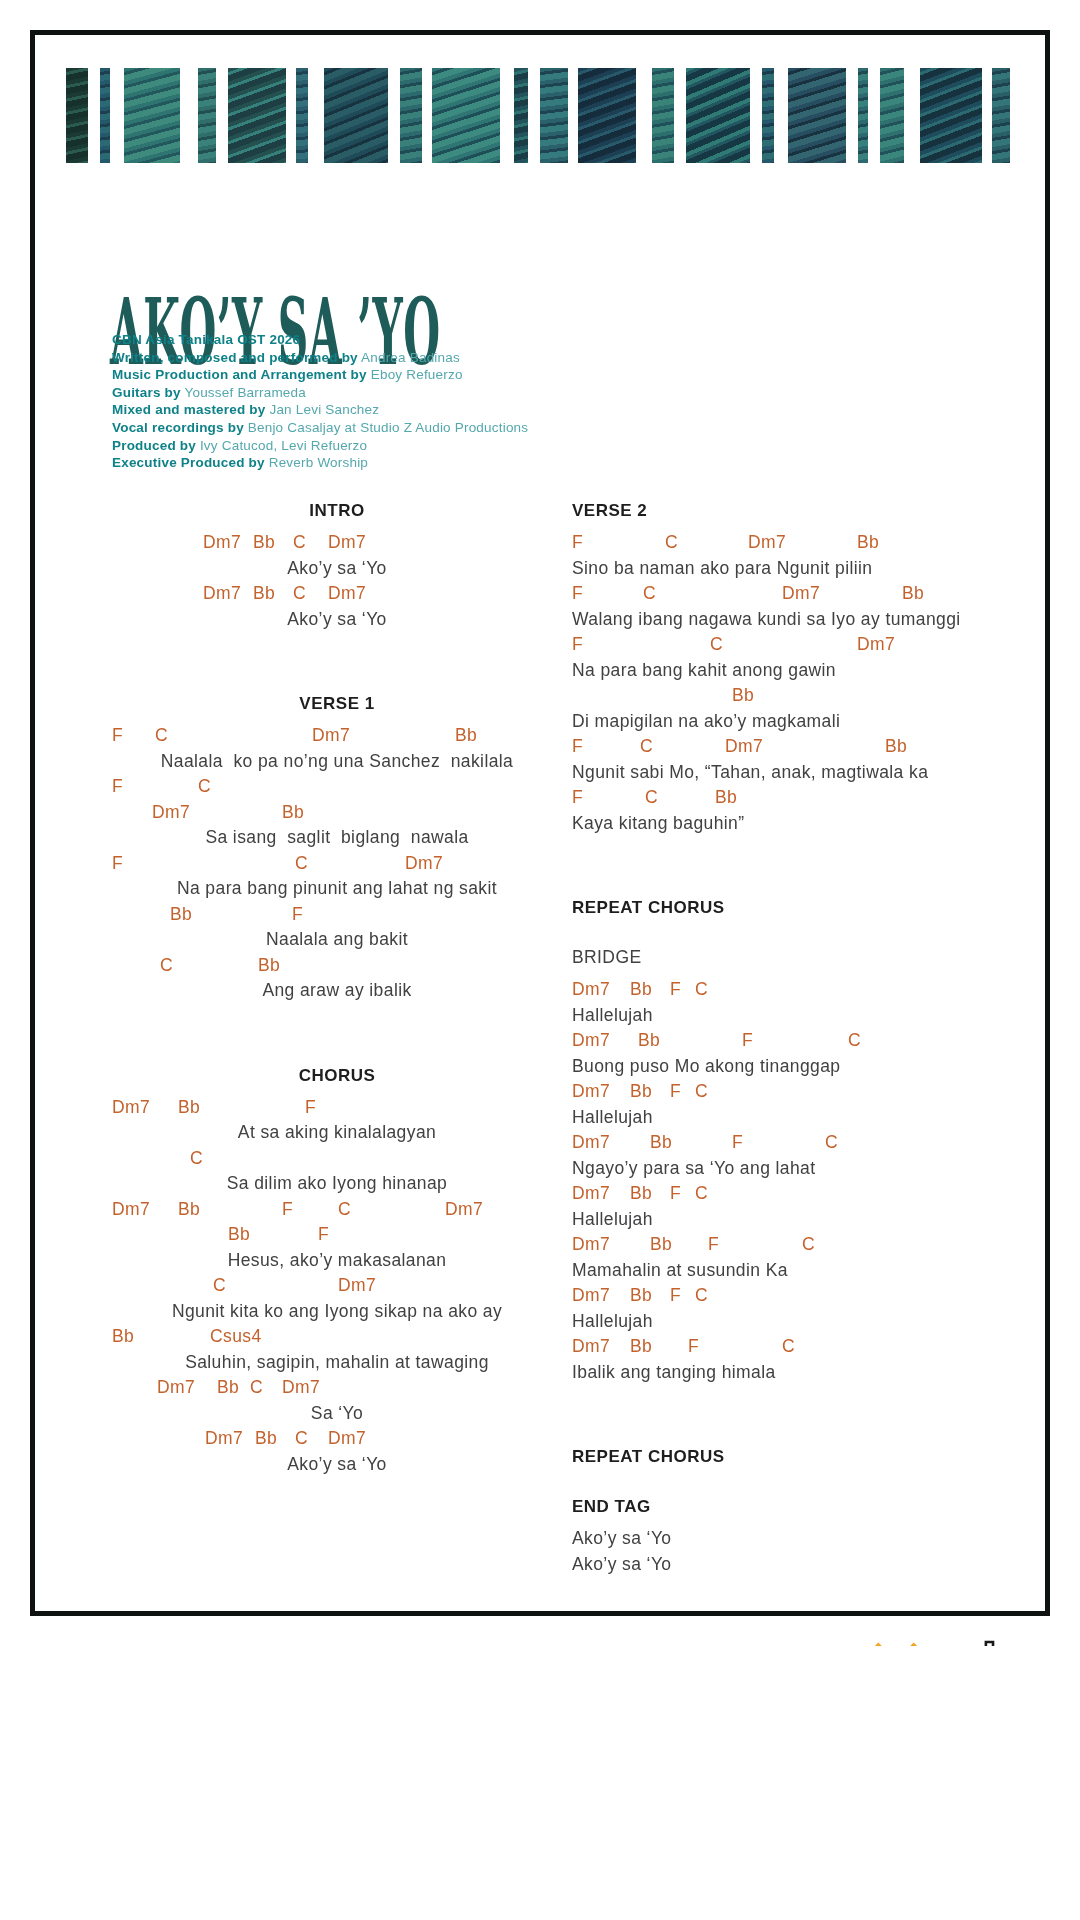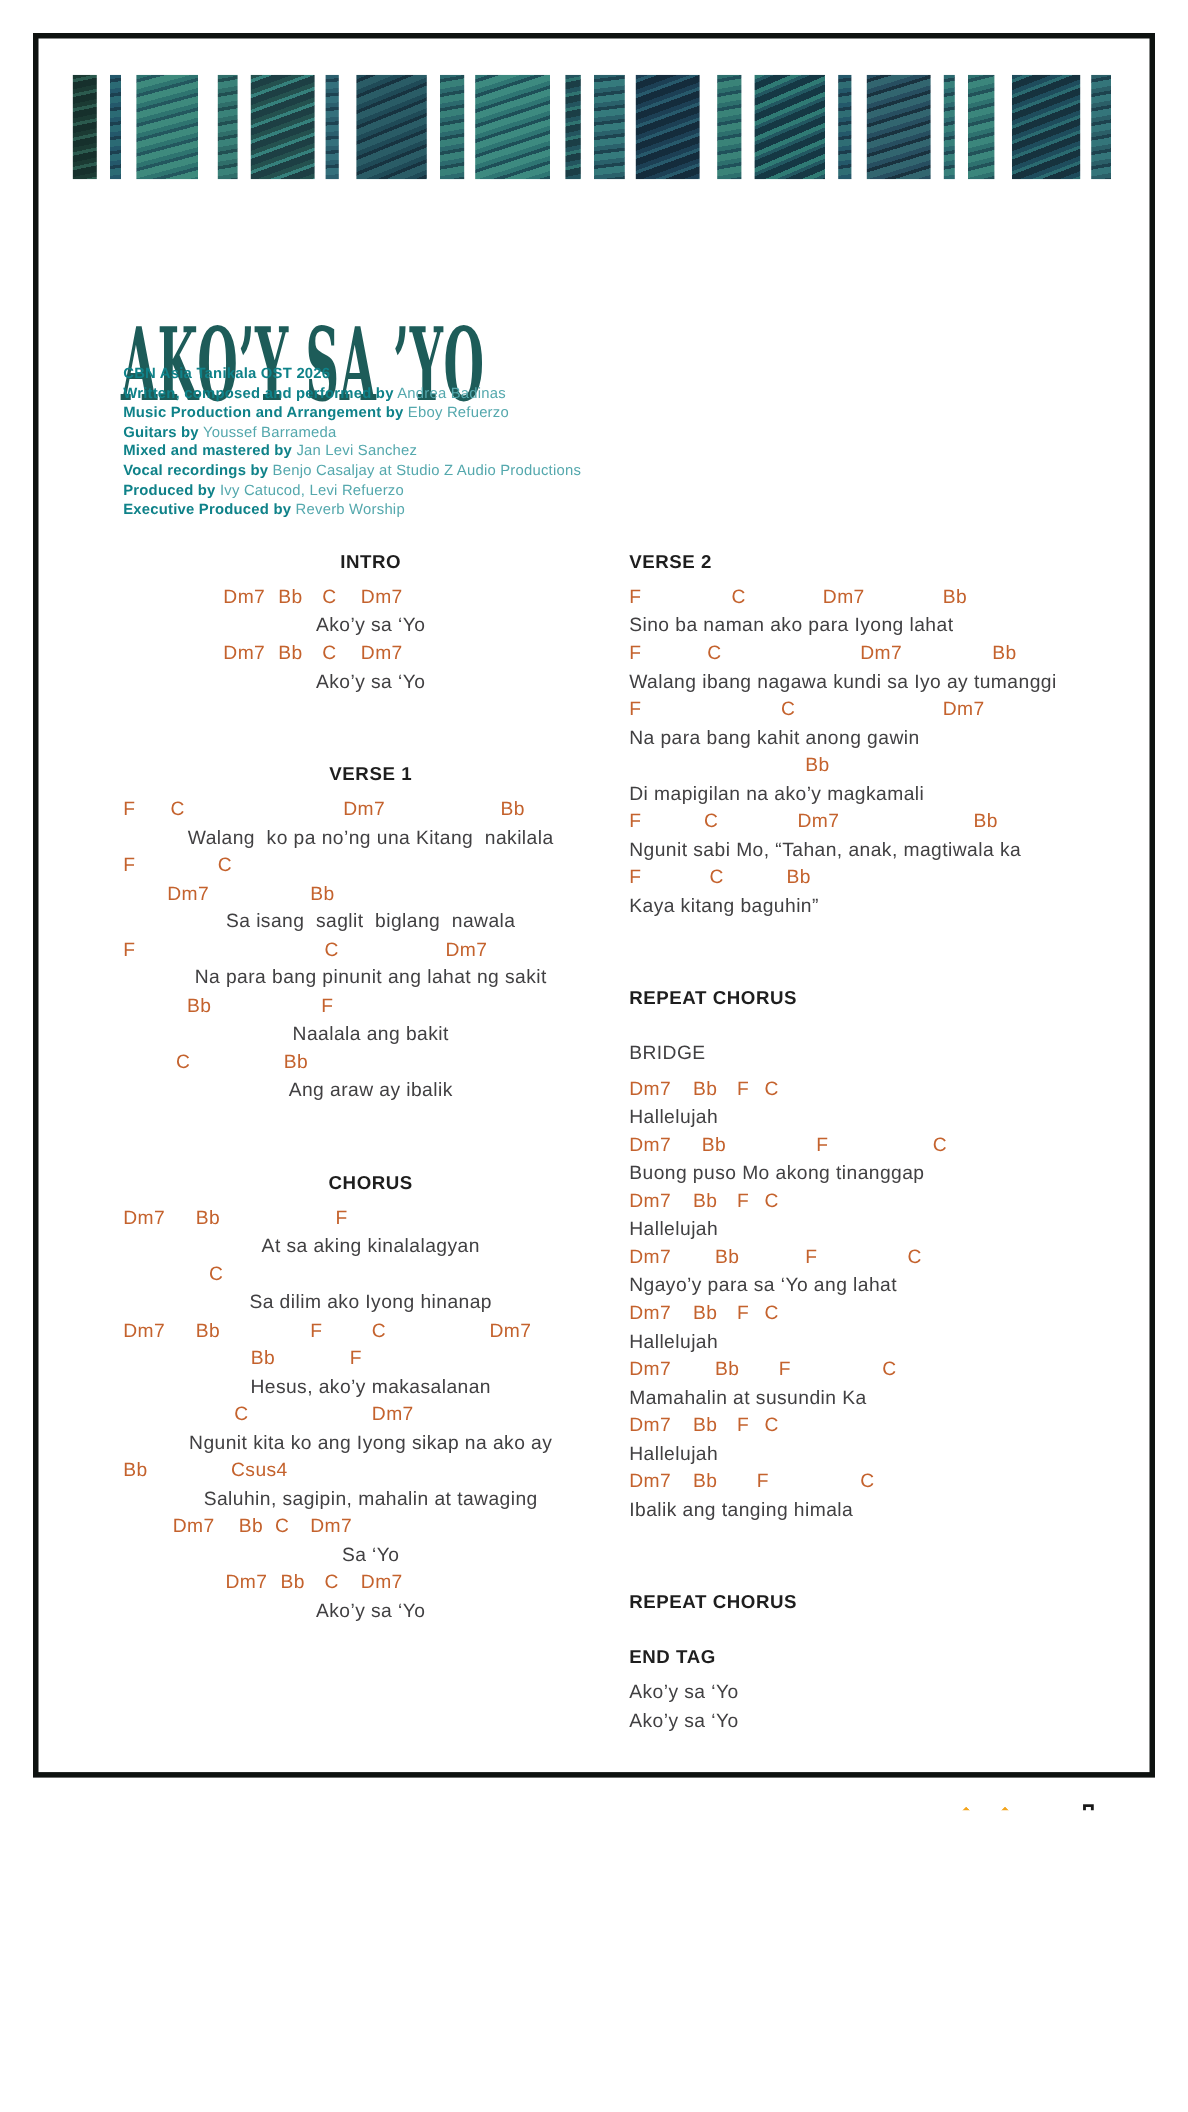--- a/index.html
+++ b/index.html
@@ -110,21 +110,21 @@
         <div class="row lyric">Ako’y sa ‘Yo</div>
       </div>
       <div class="section">
         <div class="heading">VERSE 1</div>
         <div class="row chords">
           <span class="chord" style="left: 0px;">F</span>
           <span class="chord" style="left: 43px;">C</span>
           <span class="chord" style="left: 200px;">Dm7</span>
           <span class="chord" style="left: 343px;">Bb</span>
         </div>
-        <div class="row lyric">Walang  ko pa no’ng una Kitang  nakilala</div>
+        <div class="row lyric">Naalala  ko pa no’ng una Sanchez  nakilala</div>
         <div class="row chords">
           <span class="chord" style="left: 0px;">F</span>
           <span class="chord" style="left: 86px;">C</span>
         </div>
         <div class="row chords">
           <span class="chord" style="left: 40px;">Dm7</span>
           <span class="chord" style="left: 170px;">Bb</span>
         </div>
         <div class="row lyric">Sa isang  saglit  biglang  nawala</div>
         <div class="row chords">
@@ -196,21 +196,21 @@
     </div>
   <div class="col col-right" id="col-right">
       <div class="section">
         <div class="heading">VERSE 2</div>
         <div class="row chords">
           <span class="chord" style="left: 0px;">F</span>
           <span class="chord" style="left: 93px;">C</span>
           <span class="chord" style="left: 176px;">Dm7</span>
           <span class="chord" style="left: 285px;">Bb</span>
         </div>
-        <div class="row lyric">Sino ba naman ako para Iyong lahat</div>
+        <div class="row lyric">Sino ba naman ako para Ngunit piliin</div>
         <div class="row chords">
           <span class="chord" style="left: 0px;">F</span>
           <span class="chord" style="left: 71px;">C</span>
           <span class="chord" style="left: 210px;">Dm7</span>
           <span class="chord" style="left: 330px;">Bb</span>
         </div>
         <div class="row lyric">Walang ibang nagawa kundi sa Iyo ay tumanggi</div>
         <div class="row chords">
           <span class="chord" style="left: 0px;">F</span>
           <span class="chord" style="left: 138px;">C</span>

